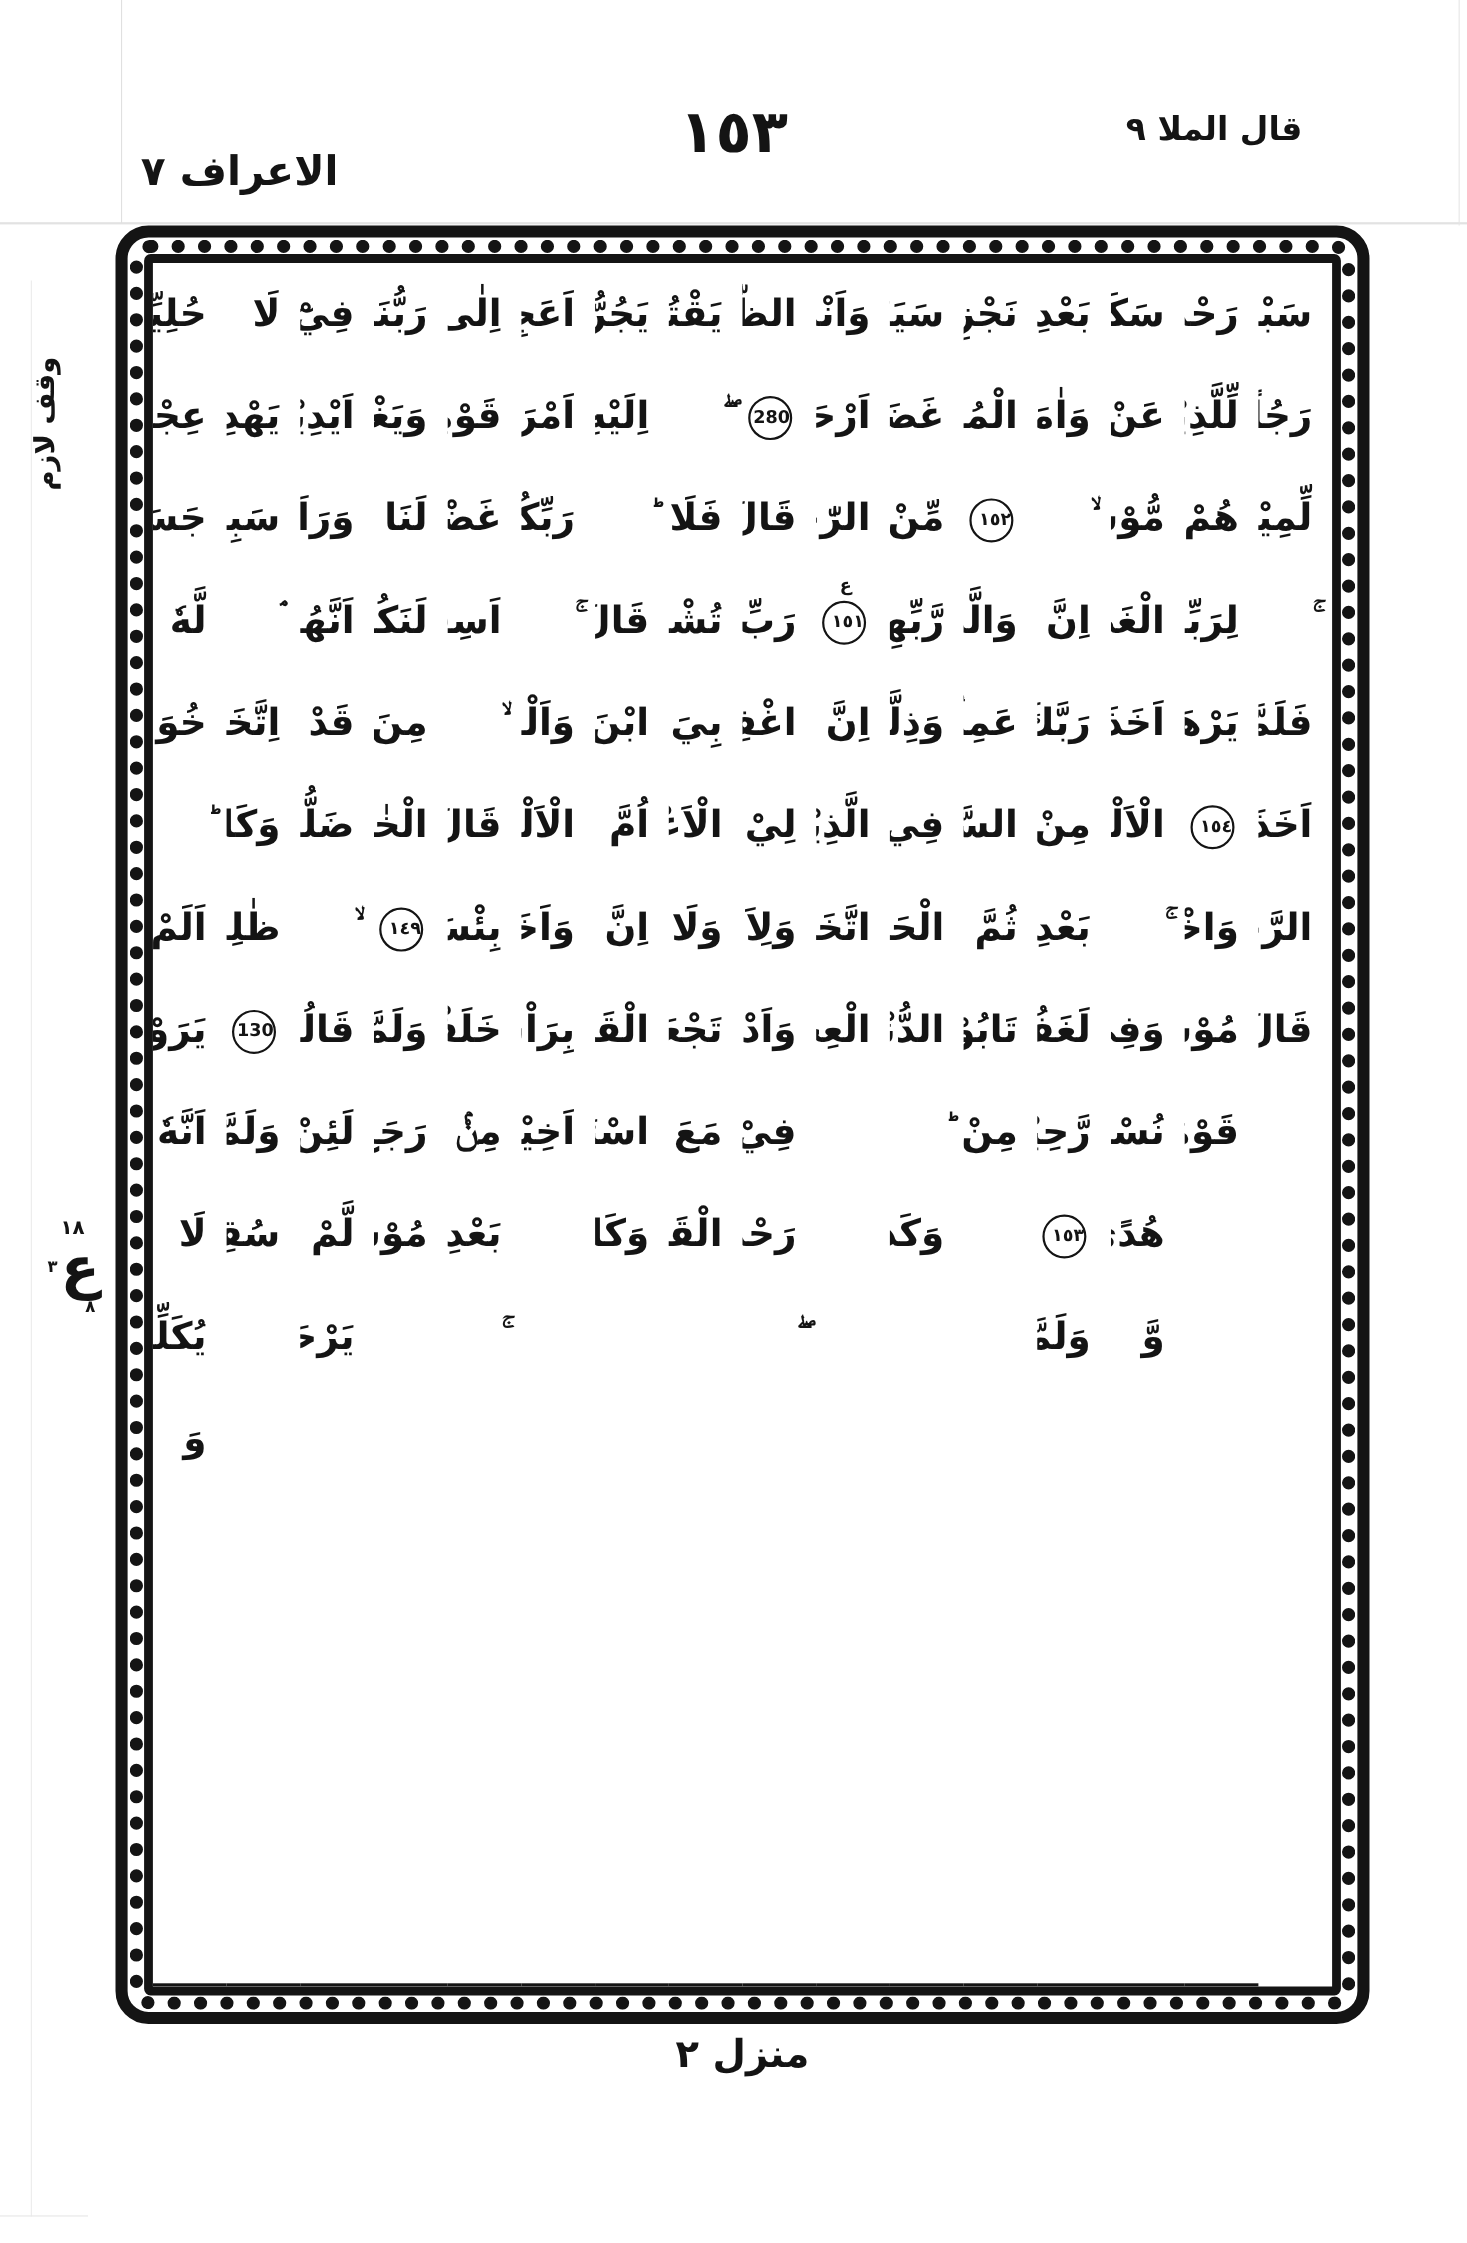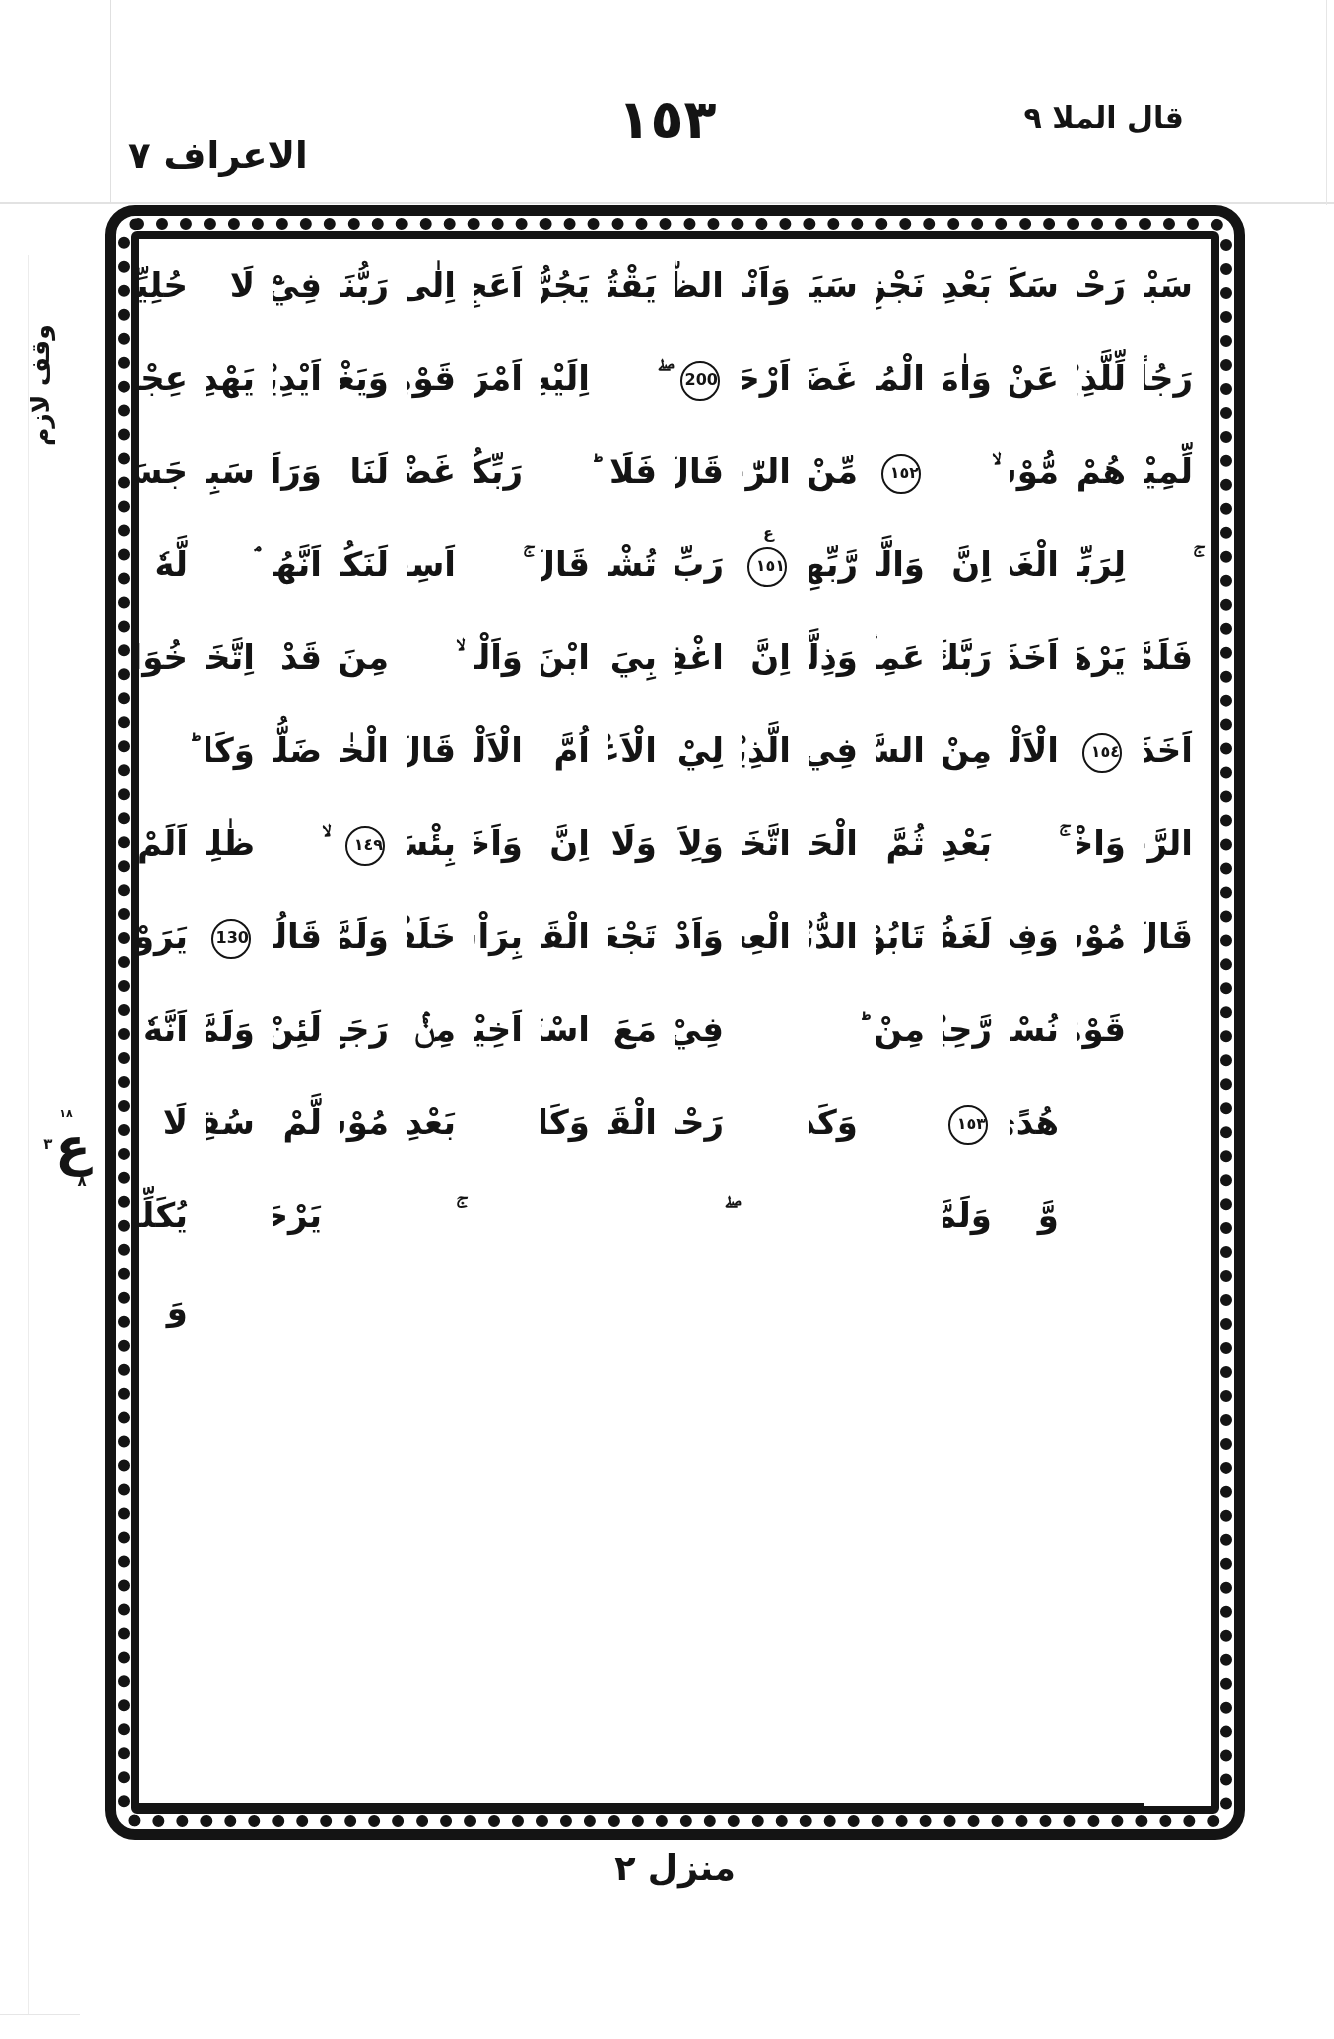--- a/index.html
+++ b/index.html
@@ -52,21 +52,21 @@
   }
   .vsup{position:absolute;top:-24px;right:11px;font-size:16px;line-height:1;}
 
   
   .waqf-note{
     position:absolute;left:26px;top:300px;height:170px;width:44px;
     writing-mode:vertical-rl;transform:rotate(180deg);
     font-size:25px;font-weight:bold;direction:rtl;text-align:center;
   }
   .ruku-box{position:absolute;left:42px;top:1108px;width:62px;height:130px;text-align:center;direction:rtl;}
-  .ruku-top{font-size:11px;font-weight:bold;line-height:1;margin-right:14px;}
+  .ruku-top{font-size:18px;font-weight:bold;line-height:1;margin-right:14px;}
   .ruku-ain{font-size:52px;font-weight:bold;line-height:1.05;position:relative;display:inline-block;}
   .ruku-inner{position:absolute;left:-12px;top:18px;font-size:15px;font-weight:bold;}
   .ruku-bottom{font-size:15px;font-weight:bold;line-height:1;margin-left:18px;}
 
   
   .manzil{
     position:absolute;left:105px;top:1848px;width:1140px;text-align:center;
     direction:rtl;font-size:35px;font-weight:bold;
   }
 </style>
@@ -94,21 +94,21 @@
   <div class="frame-mid">
     <div class="frame-inner">
         <div class="text-line"><span>حُلِيِّهِمْ عِجْلًا جَسَدًا لَّهٗ خُوَارٌ ؕ اَلَمْ يَرَوْا اَنَّهٗ لَا يُكَلِّمُهُمْ وَ</span></div>
         <div class="text-line"><span>لَا يَهْدِيْهِمْ سَبِيْلًا ۘ اِتَّخَذُوْهُ وَكَانُوْا ظٰلِمِيْنَ</span> <span class="verse-marker">130</span> <span>وَلَمَّا سُقِطَ</span></div>
         <div class="text-line"><span>فِيْٓ اَيْدِيْهِمْ وَرَاَوْا اَنَّهُمْ قَدْ ضَلُّوْا ۙ قَالُوْا لَئِنْ لَّمْ يَرْحَمْنَا</span></div>
         <div class="text-line"><span>رَبُّنَا وَيَغْفِرْ لَنَا لَنَكُوْنَنَّ مِنَ الْخٰسِرِيْنَ</span> <span class="verse-marker">١٤٩</span> <span>وَلَمَّا رَجَعَ مُوْسٰٓى</span></div>
         <div class="text-line"><span>اِلٰى قَوْمِهٖ غَضْبَانَ اَسِفًا ۙ قَالَ بِئْسَمَا خَلَفْتُمُوْنِيْ مِنْۢ بَعْدِيْ ۚ</span></div>
         <div class="text-line"><span>اَعَجِلْتُمْ اَمْرَ رَبِّكُمْ ۚ وَاَلْقَى الْاَلْوَاحَ وَاَخَذَ بِرَاْسِ اَخِيْهِ</span></div>
         <div class="text-line"><span>يَجُرُّهٗٓ اِلَيْهِ ؕ قَالَ ابْنَ اُمَّ اِنَّ الْقَوْمَ اسْتَضْعَفُوْنِيْ وَكَادُوْا</span></div>
         <div class="text-line"><span>يَقْتُلُوْنَنِيْ ۖ فَلَا تُشْمِتْ بِيَ الْاَعْدَآءَ وَلَا تَجْعَلْنِيْ مَعَ الْقَوْمِ</span></div>
-        <div class="text-line"><span>الظّٰلِمِيْنَ</span> <span class="verse-marker">200</span> <span>قَالَ رَبِّ اغْفِرْ لِيْ وَلِاَخِيْ وَاَدْخِلْنَا فِيْ رَحْمَتِكَ ۖ</span></div>
+        <div class="text-line"><span>الظّٰلِمِيْنَ</span> <span class="verse-marker">280</span> <span>قَالَ رَبِّ اغْفِرْ لِيْ وَلِاَخِيْ وَاَدْخِلْنَا فِيْ رَحْمَتِكَ ۖ</span></div>
         <div class="text-line"><span>وَاَنْتَ اَرْحَمُ الرّٰحِمِيْنَ</span> <span class="verse-marker">١٥١<span class="vsup">ع</span></span> <span>اِنَّ الَّذِيْنَ اتَّخَذُوا الْعِجْلَ</span></div>
         <div class="text-line"><span>سَيَنَالُهُمْ غَضَبٌ مِّنْ رَّبِّهِمْ وَذِلَّةٌ فِي الْحَيٰوةِ الدُّنْيَا ؕ وَكَذٰلِكَ</span></div>
         <div class="text-line"><span>نَجْزِى الْمُفْتَرِيْنَ</span> <span class="verse-marker">١٥٢</span> <span>وَالَّذِيْنَ عَمِلُوا السَّيِّاٰتِ ثُمَّ تَابُوْا مِنْۢ</span></div>
         <div class="text-line"><span>بَعْدِهَا وَاٰمَنُوْٓا ۙ اِنَّ رَبَّكَ مِنْۢ بَعْدِهَا لَغَفُوْرٌ رَّحِيْمٌ</span> <span class="verse-marker">١٥٣</span> <span>وَلَمَّا</span></div>
         <div class="text-line"><span>سَكَتَ عَنْ مُّوْسَى الْغَضَبُ اَخَذَ الْاَلْوَاحَ ۚ وَفِيْ نُسْخَتِهَا هُدًى وَّ</span></div>
         <div class="text-line"><span>رَحْمَةٌ لِّلَّذِيْنَ هُمْ لِرَبِّهِمْ يَرْهَبُوْنَ</span> <span class="verse-marker">١٥٤</span> <span>وَاخْتَارَ مُوْسٰى قَوْمَهٗ</span></div>
         <div class="text-line"><span>سَبْعِيْنَ رَجُلًا لِّمِيْقَاتِنَا ۚ فَلَمَّآ اَخَذَتْهُمُ الرَّجْفَةُ قَالَ</span></div>
       </div>
   </div>
 </div>

